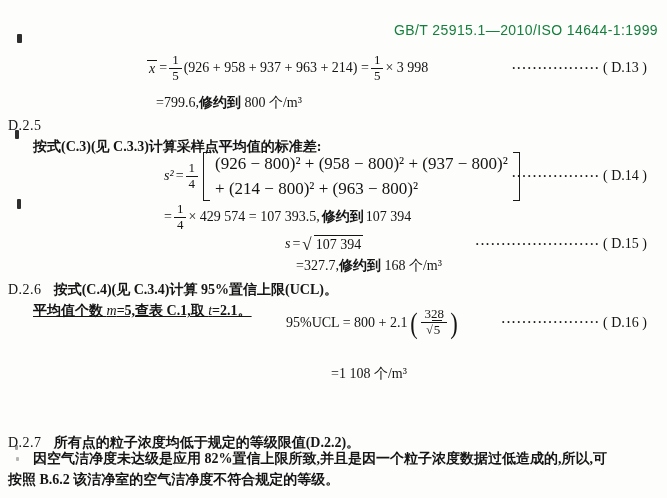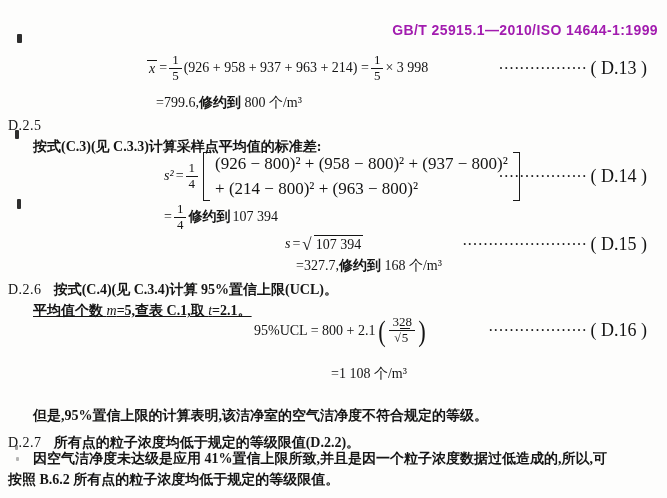--- a/index.html
+++ b/index.html
@@ -4,37 +4,37 @@
 <style>
   html,body { margin:0; padding:0; }
   .page {
     position:relative; width:667px; height:498px;
     background:#fdfdfc; overflow:hidden;
     font-family:"Liberation Serif", serif; color:#141414;
   }
   .header {
     position:absolute; top:22px; right:9px;
     font-family:"Liberation Sans", sans-serif;
-    font-weight:bold; font-size:14px; letter-spacing:0.4px; color:#a21caf;
+    font-weight:normal; font-size:14px; letter-spacing:0.4px; color:#15803d;
   }
   .line { position:absolute; white-space:nowrap; font-size:14px; line-height:1.2;text-align:center; }
   .cn { font-family:"Liberation Serif", serif; font-weight:bold; color:#151515; }
   .math { font-family:"Liberation Serif", serif; font-weight:normal; color:#141414; }
   .it { font-style:italic; }
   .secnum { font-weight:normal; margin-right:12px; letter-spacing:0.5px; }
   .ovl { display:inline-block; border-top:1.4px solid #141414; line-height:1; padding:1px 2px 0 2px; }
   .eqrow { position:absolute; left:0; right:0; display:flex; align-items:center; }
   .eqbody { display:flex; align-items:center; white-space:nowrap; font-size:14px; }
   .eqbody > span { margin:0 1px; }
   .frac { display:inline-flex; flex-direction:column; align-items:center; vertical-align:middle; margin:0 3px; font-size:13px; line-height:1.15; }
   .frac .num { display:block; border-bottom:1.3px solid #141414; padding:0 3px; text-align:center; }
   .frac .den { display:block; text-align:center; }
   .eqlabel { position:absolute; right:20px; display:flex; align-items:center; }
   .dots { font-weight:bold; font-size:12px; letter-spacing:1.2px; margin-right:3px; color:#1a1a1a; }
-  .lbl { font-size:18px; color:#141414; }
+  .lbl { font-size:14px; color:#141414; }
   .sqbr { align-self:stretch; width:6px; }
   .sqbr.left  { border:1.7px solid #1a1a1a; border-right:0; margin:1px 5px 1px 4px; }
   .sqbr.right { border:1.7px solid #1a1a1a; border-left:0;  margin:1px 0 1px 5px; }
   .brrows { display:flex; flex-direction:column; line-height:1.5; font-size:17px; }
   .radical { font-size:17px; line-height:1; margin-right:-2px; }
   .radicand { border-top:1.4px solid #141414; padding:1px 2px 0 2px; }
   .bigparen { font-size:30px; font-weight:normal; line-height:0.8; transform:scaleX(0.75); }
   .rootsm { font-size:12px; margin-right:-1px; }
   .artifact { position:absolute; background:#2e2e2e; border-radius:1px; }
 </style>
@@ -100,20 +100,21 @@
       <span class="lbl">( D.14 )</span>
     </div>
   </div>
   <div class="eqrow" style="top:200px; height:34px;">
     <div class="eqbody" style="margin-left:163px;">
       <span class="math">=</span>
       <span class="frac">
           <span class="num">1</span>
           <span class="den">4</span>
         </span>
+      <span class="math">× 429 574 = 107 393.5,</span>
       <span class="cn">修约到</span>
       <span class="math"> 107 394</span>
     </div>
   </div>
 
   <div class="eqrow" style="top:233px; height:22px;">
     <div class="eqbody" style="margin-left:284px;">
       <span class="math it">s</span>
       <span class="math">=</span>
       <span class="math radical">√</span>
@@ -128,37 +129,36 @@
     <span class="math">=327.7,</span><span class="cn">修约到</span><span class="math"> 168 个/m³</span>
   </div>
 
   <div class="line" style="left:8px; top:282px;">
     <span class="cn secnum">D.2.6</span><span class="cn">按式(C.4)(见 C.3.4)计算 95%置信上限(UCL)。</span>
   </div>
   <div class="line" style="left:33px; top:303px;text-decoration:underline;">
     <span class="cn">平均值个数 </span><span class="math it">m</span><span class="cn">=5,查表 C.1,取 </span><span class="math it">t</span><span class="cn">=2.1。</span>
   </div>
 
-  <div class="eqrow" style="top:308px; height:45px;">
+  <div class="eqrow" style="top:300px; height:45px;padding-left:32px;">
     <div class="eqbody" style="margin-left:253px;">
       <span class="math">95%UCL = 800 + 2.1</span>
       <span class="math bigparen">(</span>
       <span class="frac">
           <span class="num">328</span>
           <span class="den"><span class="rootsm">√</span><span class="radicand">5</span></span>
         </span>
       <span class="math bigparen">)</span>
     </div>
     <div class="eqlabel">
       <span class="dots">···················</span>
       <span class="lbl">( D.16 )</span>
     </div>
   </div>
   <div class="line math" style="left:331px; top:366px;">=1 108 个/m³</div>
 
   <div class="line" style="left:8px; top:387px;margin-top:48px;">
     <span class="cn secnum">D.2.7</span><span class="cn">所有点的粒子浓度均低于规定的等级限值(D.2.2)。</span>
   </div>
-  <div class="line cn" style="left:33px; top:408px;">但是,95%置信上限的计算表明,该洁净室的空气洁净度不符合规定的等级。</div>
-  <div class="line cn" style="left:33px; top:451px;">因空气洁净度未达级是应用 41%置信上限所致,并且是因一个粒子浓度数据过低造成的,所以,可</div>
-  <div class="line cn" style="left:8px; top:472px;">按照 B.6.2 所有点的粒子浓度均低于规定的等级限值。</div>
+  <div class="line cn" style="left:33px; top:451px;">因空气洁净度未达级是应用 82%置信上限所致,并且是因一个粒子浓度数据过低造成的,所以,可</div>
+  <div class="line cn" style="left:8px; top:472px;">按照 B.6.2 该洁净室的空气洁净度不符合规定的等级。</div>
 
 </div>
 
 </body></html>

